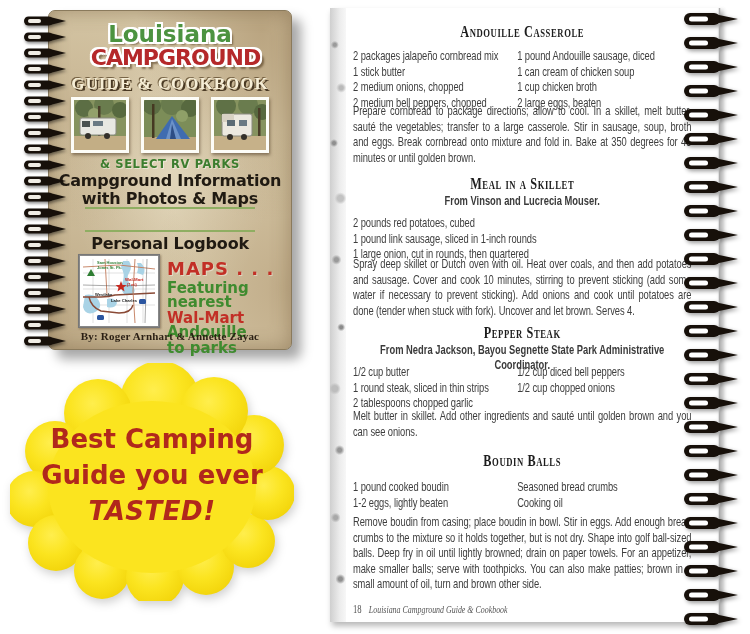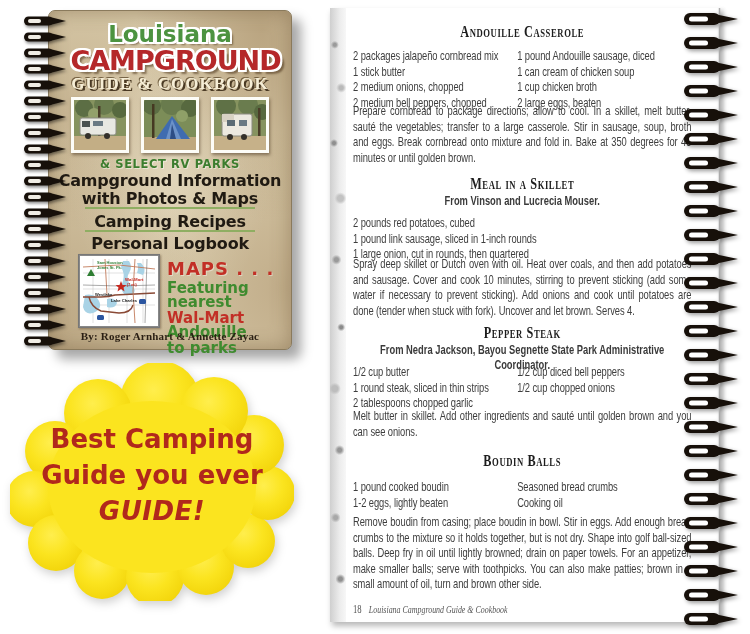--- a/index.html
+++ b/index.html
@@ -22,21 +22,21 @@
   }
   .cover-inner{position:absolute;inset:0;text-align:center;}
   .cv-t1{
     position:absolute;top:10px;left:0;right:0;
     font-family:"DejaVu Sans",sans-serif;font-weight:bold;font-size:23px;color:#4c9340;
     text-shadow:-2px -2px 0 #fff,2px -2px 0 #fff,-2px 2px 0 #fff,2px 2px 0 #fff,
       -2px 0 0 #fff,2px 0 0 #fff,0 -2px 0 #fff,0 2px 0 #fff,3px 3px 2px rgba(70,45,20,.55);
   }
   .cv-t2{
     position:absolute;top:34px;left:0;right:0;
-    font-family:"DejaVu Sans",sans-serif;font-weight:bold;font-size:27px;color:#b5282a;
+    font-family:"DejaVu Sans",sans-serif;font-weight:bold;font-size:22px;color:#b5282a;
     letter-spacing:-1px;
     text-shadow:-2px -2px 0 #fff,2px -2px 0 #fff,-2px 2px 0 #fff,2px 2px 0 #fff,
       -2px 0 0 #fff,2px 0 0 #fff,0 -2px 0 #fff,0 2px 0 #fff,4px 4px 2px rgba(70,45,20,.55);
     margin-left:11px;
   }
   .cv-t3{
     position:absolute;top:63px;left:0;right:0;
     font-family:"Liberation Serif",serif;font-weight:bold;font-size:17px;color:#f6eed6;
     letter-spacing:1px;
     text-shadow:-1px -1px 0 rgba(90,70,40,.75), 2px 2px 0 #4a3a24;
@@ -162,21 +162,20 @@
             <circle cx="30" cy="37" r="3" fill="#33302a"></circle>
         </svg>
       </div>
     </div>
 
     <div class="cv-green" style="top:146px;">&amp; SELECT RV PARKS</div>
 
     <div class="cv-black" style="top:160px;">Campground Information</div>
     <div class="cv-black" style="top:178px;">with Photos &amp; Maps</div>
     <div class="cv-rule" style="top:196px;"></div>
-    <div class="cv-black" style="top:201px;">Camping Recipes</div>
     <div class="cv-rule" style="top:219px;"></div>
     <div class="cv-black" style="top:223px;">Personal Logbook</div>
 
     <div class="map-thumb">
       <svg width="80" height="72" viewBox="0 0 80 72">
         <rect width="80" height="72" fill="#ffffff"></rect>
         <g stroke="#cccccc" stroke-width=".6">
           <line x1="14" y1="4" x2="14" y2="68"></line>
             <line x1="30" y1="4" x2="30" y2="68"></line>
           <line x1="48" y1="4" x2="48" y2="68"></line>
@@ -278,21 +277,21 @@
     <circle cx="196" cy="204" r="28" fill="url(#puff)"></circle>
     <circle cx="238" cy="178" r="27" fill="url(#puff)"></circle>
     <circle cx="258" cy="130" r="27" fill="url(#puff)"></circle>
     <circle cx="244" cy="82" r="30" fill="url(#puff)"></circle>
     <circle cx="204" cy="48" r="34" fill="url(#puff)"></circle>
     <ellipse cx="142" cy="124" rx="104" ry="86" fill="#fbe41f"></ellipse>
   </svg>
   <div class="badge-text">
     <div>Best Camping</div>
     <div>Guide you ever</div>
-    <div class="tasted">GUIDE!</div>
+    <div class="tasted">TASTED!</div>
   </div>
 </div>
 
 <div class="page">
   <div class="marble"></div>
   <div class="page-content">
 
     <div class="r-title" style="top:14px;">Andouille Casserole</div>
     <div class="ing" style="left:0;top:40px;width:225px;">
       <div>2 packages jalapeño cornbread mix</div>

